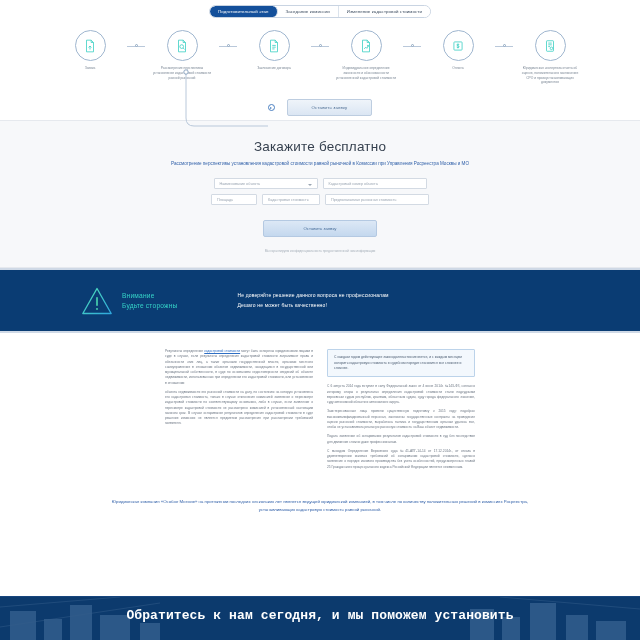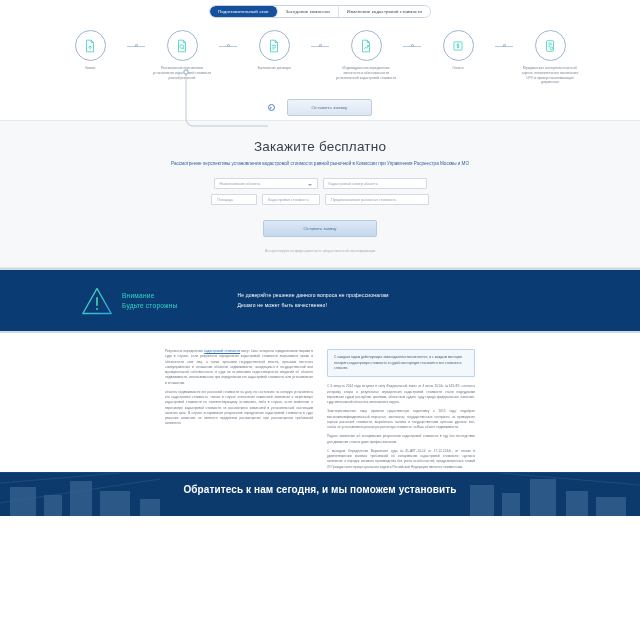--- a/index.html
+++ b/index.html
@@ -2,21 +2,21 @@
 <html lang="ru"><head>
 <meta charset="utf-8">
 <style>
   * { box-sizing: border-box; margin: 0; padding: 0; }
   html, body {
     width: 640px; height: 640px;
     font-family: "Liberation Sans", sans-serif;
     background: #ffffff;
     overflow: hidden;
   }
-  #page { width: 640px; height: 516px; position: relative; background:#fff;border-radius:8px; }
+  #page { width: 640px; height: 640px; position: relative; background:#fff;border-radius:8px; }
 
   
   .tabs-wrap { width: 100%; padding-top: 5px; display: flex; justify-content: center; }
   .tabs {
     display: flex;
     border: 1px solid #c9d4e2;
     border-radius: 10px;
     overflow: hidden;
     background: #fff;
     height: 13px;
@@ -162,22 +162,22 @@
   
   .bottom {
     position: absolute; left:0; bottom:0; width: 640px; height: 44px;
     background: #0c3a6d;
     overflow: hidden;
     border-top: 1px solid #17457d;
   }
   .bottom .bg { position:absolute; inset:0; opacity:.22; }
   .bottom h3 {
     position: relative;
-    text-align:center; color:#fff; font-size: 10px; line-height: 1.5;
-    font-weight: bold; padding-top: 9px; letter-spacing:.1px;
+    text-align:center; color:#fff; font-size: 13px; line-height: 1.5;
+    font-weight: bold; padding-top: 9px; letter-spacing:.1px;font-family:Liberation Mono, monospace;
   }
 </style>
 </head>
 <body>
 
 <div id="page">
 
   <div class="tabs-wrap">
     <div class="tabs">
       <div class="tab active">Подготовительный этап</div>

